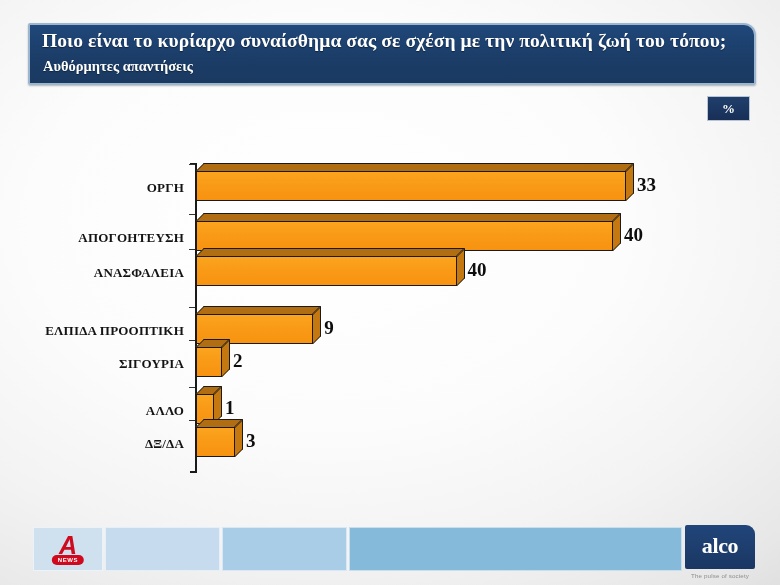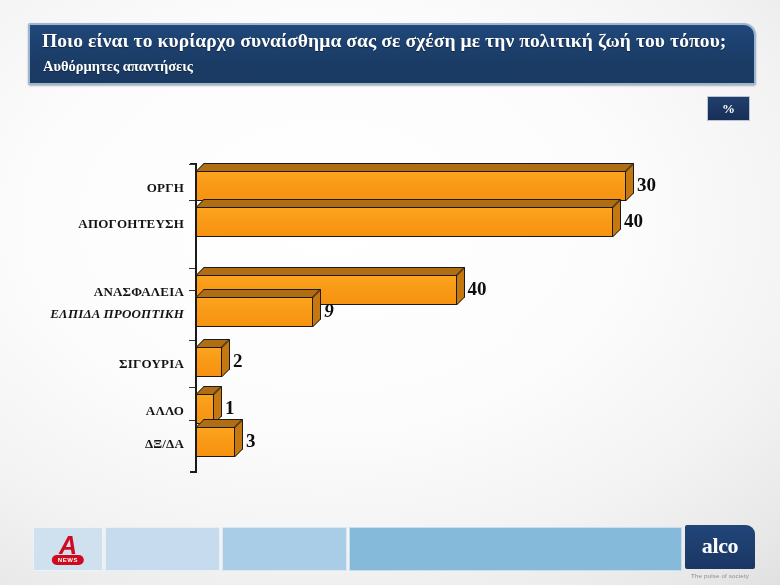--- a/index.html
+++ b/index.html
@@ -273,43 +273,43 @@
     <div class="axis-cap" style="top:321px;"></div>
     <div id="rows">
         <div class="row" style="top: 13px; height: 44px;">
           <div class="tick" style="top: 1px;"></div>
           <div class="cat-label" style="top: 17px;">ΟΡΓΗ</div>
           <div class="bar-wrap" style="top: 0px; width: 430px; height: 38px;">
             <div class="bar-top" style="width: 430px;"></div>
             <div class="bar-front" style="width: 430px; height: 30px;"></div>
             <div class="bar-side" style="left: 430px; top: 8px; height: 30px;"></div>
           </div>
-          <div class="bar-value" style="left: 637px; top: 11px;">30</div>
-        </div>
-        <div class="row" style="top: 49px; height: 44px;">
+          <div class="bar-value" style="left: 637px; top: 11px;">33</div>
+        </div>
+        <div class="row" style="top: 63px; height: 44px;">
           <div class="tick" style="top: 1px;"></div>
           <div class="cat-label" style="top: 17px;">ΑΠΟΓΟΗΤΕΥΣΗ</div>
           <div class="bar-wrap" style="top: 0px; width: 416.97px; height: 38px;">
             <div class="bar-top" style="width: 416.97px;"></div>
             <div class="bar-front" style="width: 416.97px; height: 30px;"></div>
             <div class="bar-side" style="left: 416.97px; top: 8px; height: 30px;"></div>
           </div>
           <div class="bar-value" style="left: 623.97px; top: 11px;">40</div>
         </div>
-        <div class="row" style="top: 117px; height: 44px;">
+        <div class="row" style="top: 98px; height: 44px;">
           <div class="tick" style="top: 1px;"></div>
           <div class="cat-label" style="top: 17px;">ΑΝΑΣΦΑΛΕΙΑ</div>
           <div class="bar-wrap" style="top: 0px; width: 260.606px; height: 38px;">
             <div class="bar-top" style="width: 260.606px;"></div>
             <div class="bar-front" style="width: 260.606px; height: 30px;"></div>
             <div class="bar-side" style="left: 260.606px; top: 8px; height: 30px;"></div>
           </div>
           <div class="bar-value" style="left: 467.606px; top: 11px;">40</div>
         </div>
-        <div class="row" style="top: 139px; height: 44px; font-style: italic;">
+        <div class="row" style="top: 156px; height: 44px;">
           <div class="tick" style="top: 1px;"></div>
           <div class="cat-label" style="top: 17px;">ΕΛΠΙΔΑ ΠΡΟΟΠΤΙΚΗ</div>
           <div class="bar-wrap" style="top: 0px; width: 117.273px; height: 38px;">
             <div class="bar-top" style="width: 117.273px;"></div>
             <div class="bar-front" style="width: 117.273px; height: 30px;"></div>
             <div class="bar-side" style="left: 117.273px; top: 8px; height: 30px;"></div>
           </div>
           <div class="bar-value" style="left: 324.273px; top: 11px;">9</div>
         </div>
         <div class="row" style="top: 189px; height: 44px;">

